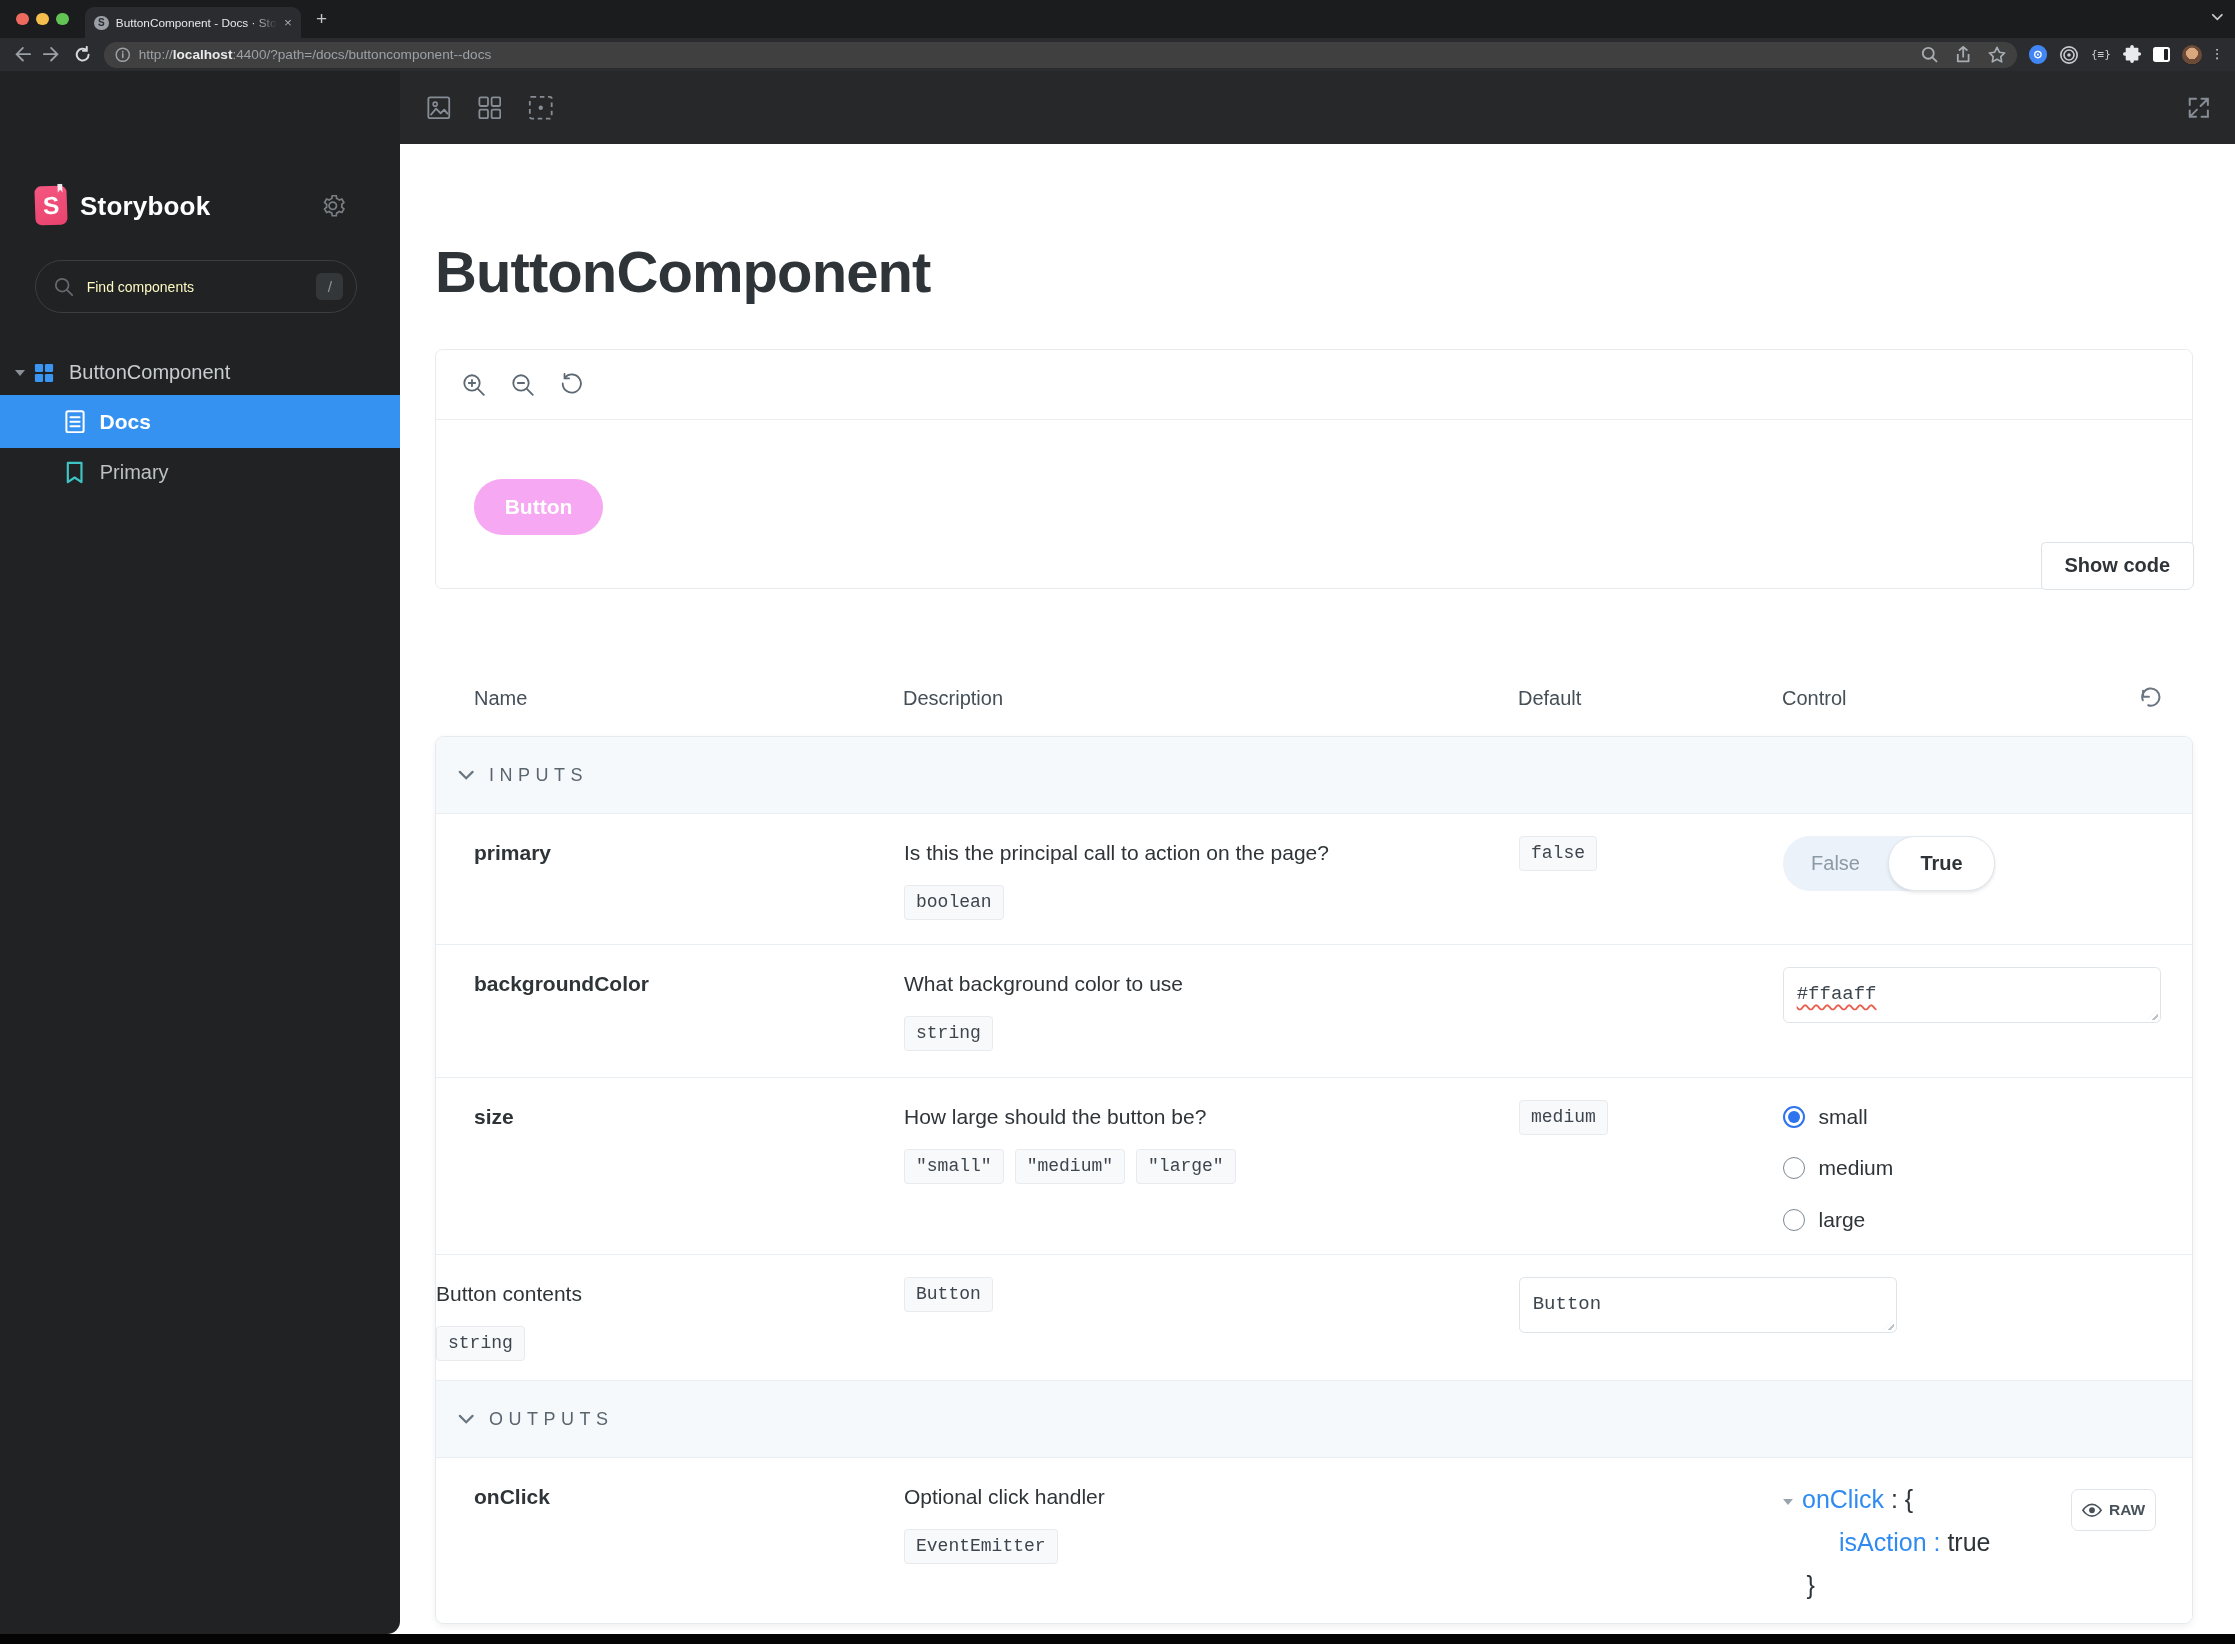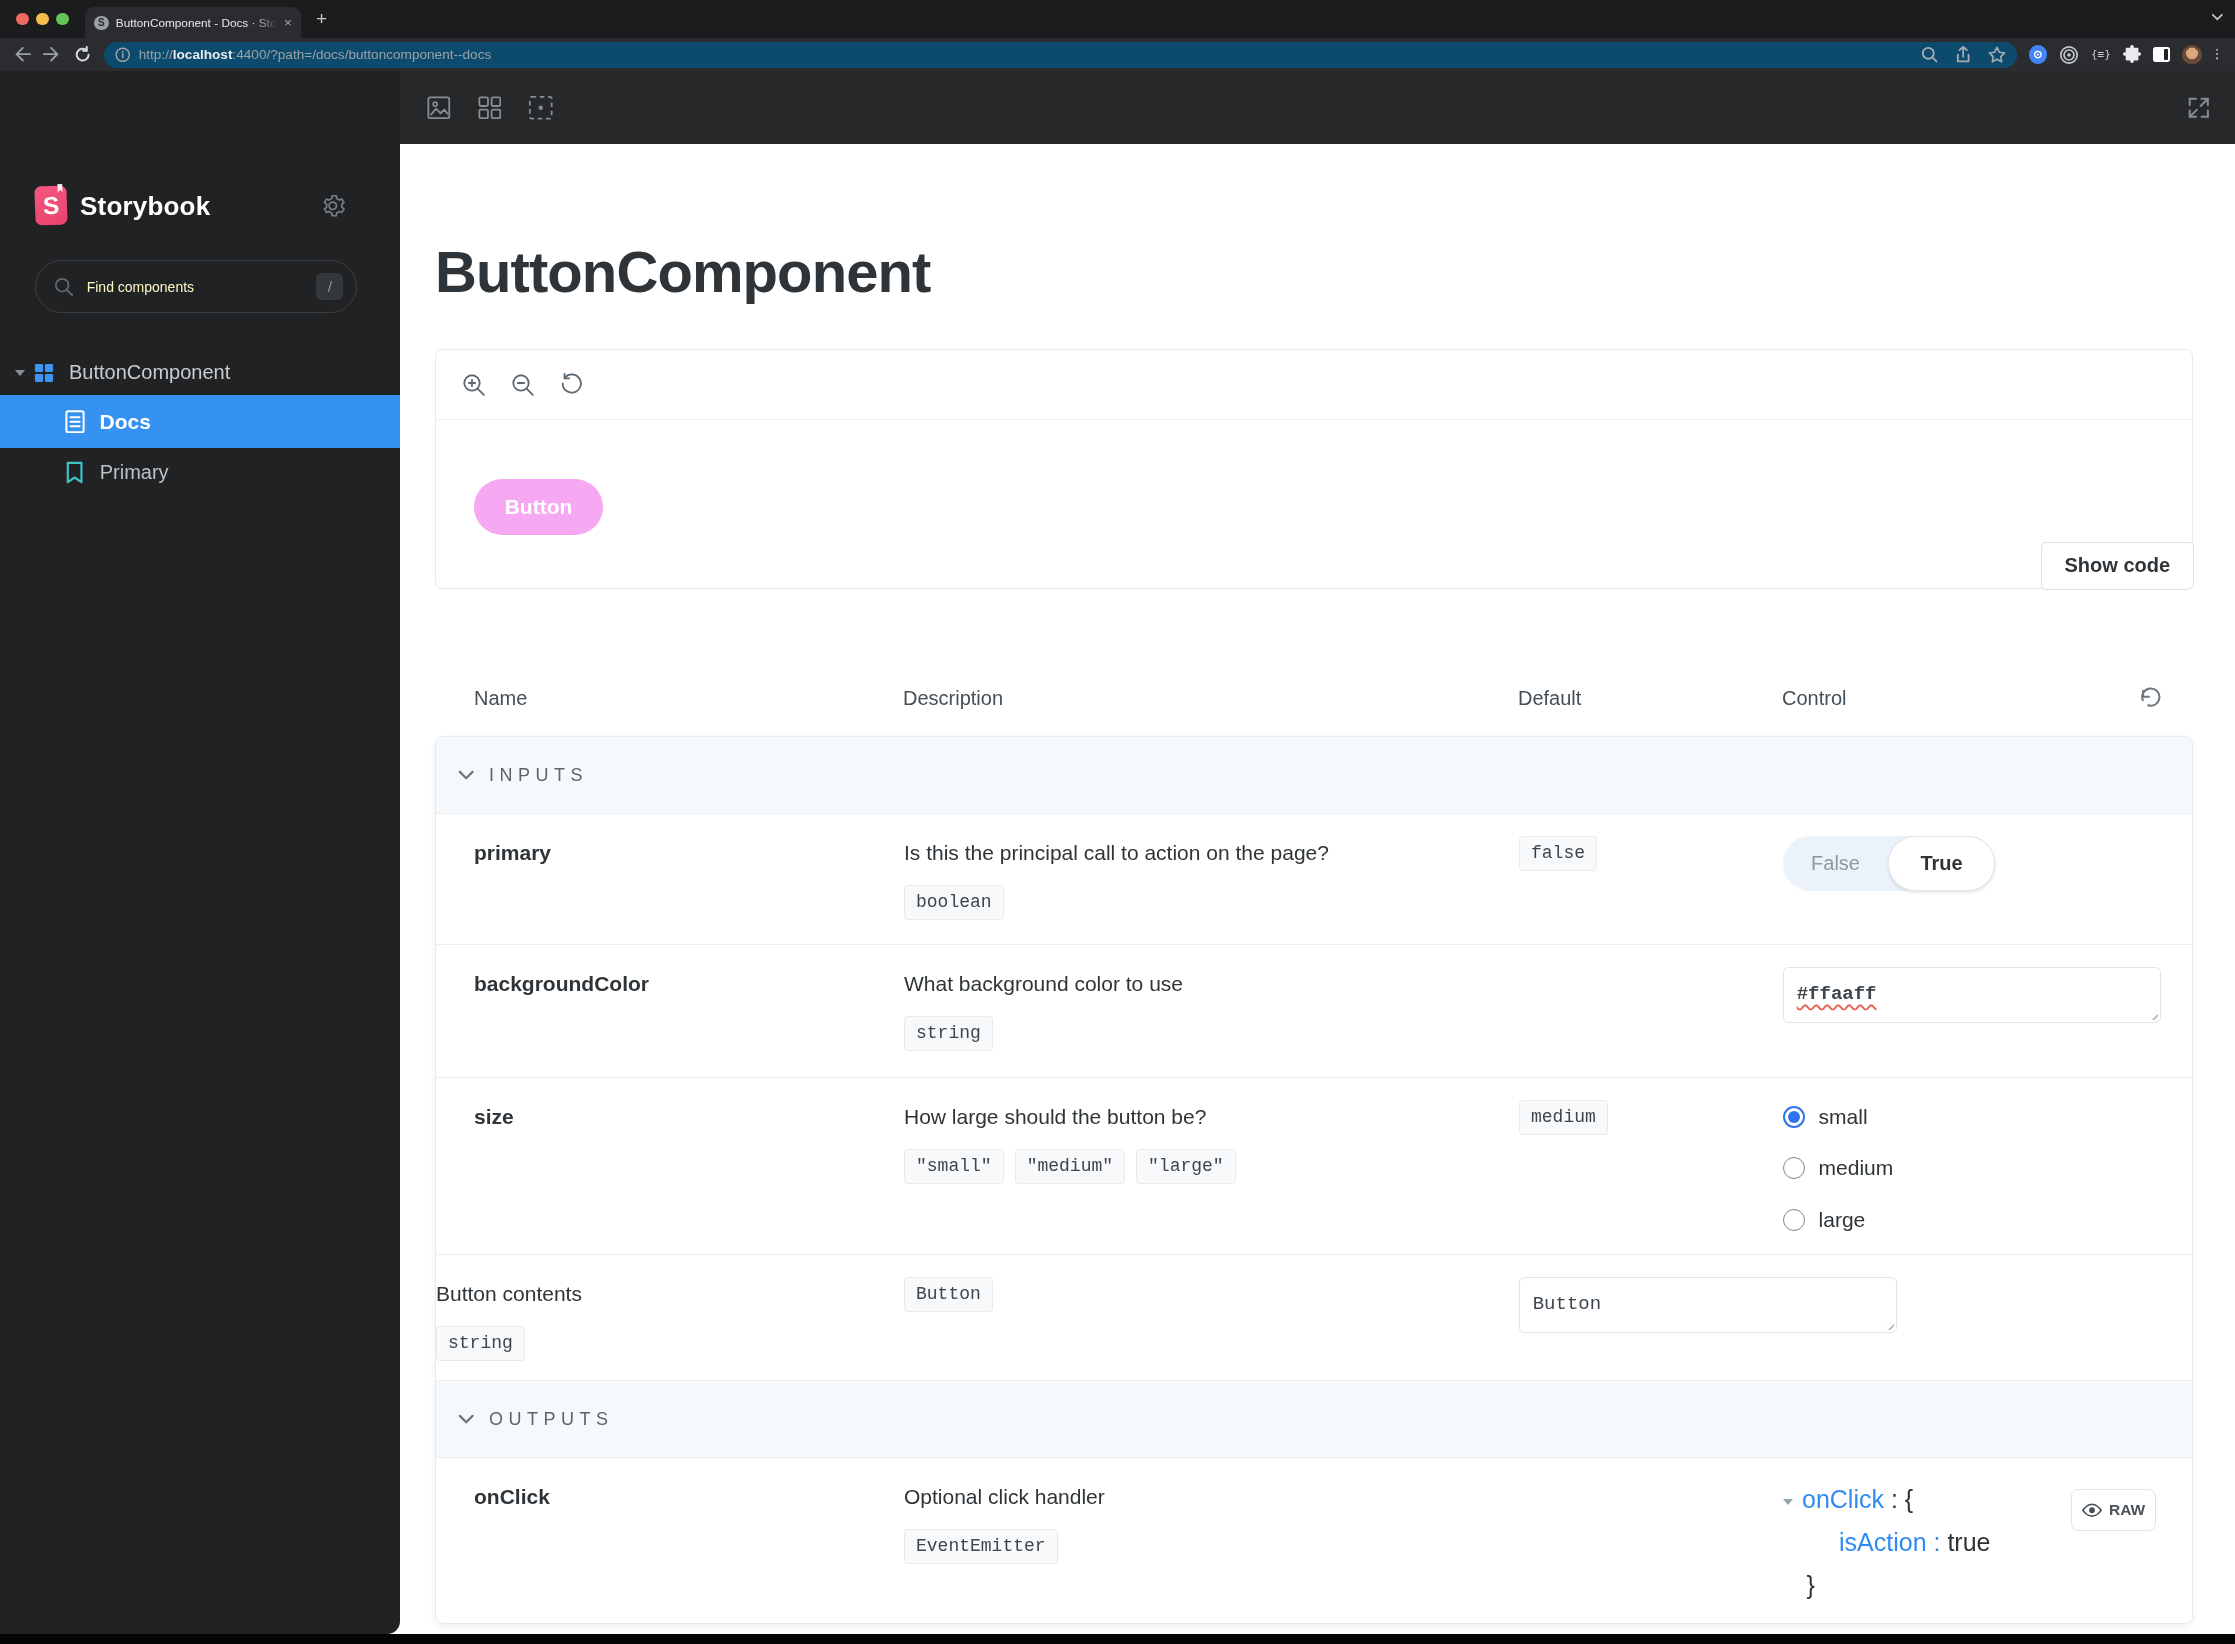--- a/index.html
+++ b/index.html
@@ -19,21 +19,21 @@
   #tab-title::after{content:"";position:absolute;right:0;top:0;bottom:0;width:23.6px;
            background:linear-gradient(90deg,rgba(43,44,47,0),#2b2c2f);}
   #tab-close{color:#a4a9ae;font-size:13.6px;line-height:13.6px;flex:0 0 auto;cursor:default;}
   #new-tab{left:316px;top:9px;color:#c3c7ca;font-size:19px;line-height:19px;}
   #tabs-chevron{right:12.7px;top:12.7px;color:#c3c7ca;}
 
   #chrome-toolbar{left:0;top:38px;width:2236px;height:33px;background:#2b2c2f;
                   display:flex;align-items:center;}
   .nav-ic{margin-left:12.7px;color:#9ba0a5;}
   #reload-icon{color:#d7dadd;}
-  #urlbar{margin-left:12.7px;width:1926px;height:26px;border-radius:12.7px;background:#0c4a6e;
+  #urlbar{margin-left:12.7px;width:1926px;height:26px;border-radius:12.7px;background:#404040;
           display:flex;align-items:center;padding:0 11px;box-sizing:border-box;color:#9ca1a6;}
   #url-text{font-size:13.6px;margin-left:8.2px;white-space:nowrap;}
   #url-text b{color:#e8eaec;font-weight:bold;}
   .omni-ic{margin-left:16.4px;color:#a7adb2;}
   .ext{margin-left:11.8px;display:flex;align-items:center;justify-content:center;}
   #onepass{width:19px;height:19px;border-radius:50%;background:#4285f4;color:#fff;font-size:11px;
            font-weight:bold;display:flex;align-items:center;justify-content:center;}
   #brace-badge{color:#c7cbcf;font-size:11px;font-family:"DejaVu Sans Mono",monospace;}
   #sidepanel-ic{width:16.4px;height:14.5px;background:#fff;border-radius:2.7px;position:relative;}
   #sidepanel-ic::after{content:"";position:absolute;right:1.8px;top:1.8px;bottom:1.8px;width:4.5px;background:#202124;border-radius:0.9px;}
@@ -122,21 +122,21 @@
   #bool-true{width:107px;height:55px;border-radius:27px;background:#fff;border:1.8px solid #e0e7ed;
              box-sizing:border-box;box-shadow:0 1.8px 3.6px rgba(0,0,0,.1);display:flex;align-items:center;
              justify-content:center;font-size:20px;font-weight:bold;color:#2e3438;}
   .ctrl-textarea{width:378px;height:56px;border:1.8px solid #dfe4e9;border-radius:5.5px;box-sizing:border-box;
                  padding:14.5px 12.7px;font-family:"Liberation Mono",monospace;font-size:19px;color:#3d464e;
                  background:#fff;position:relative;}
   .ctrl-textarea::after{content:"";position:absolute;right:1.8px;bottom:1.8px;width:11px;height:11px;
                  background:repeating-linear-gradient(-45deg,transparent 0 2.7px,#bcc3c9 2.7px 4.5px);
                  clip-path:polygon(100% 0,100% 100%,0 100%);}
   .squiggle{text-decoration:underline;text-decoration-style:wavy;text-decoration-color:#e8604e;
-            text-decoration-thickness:1.8px;text-underline-offset:4.5px;font-weight:bold;}
+            text-decoration-thickness:1.8px;text-underline-offset:4.5px;}
   .radio-line{display:flex;align-items:center;gap:13.6px;height:23.6px;margin-bottom:28px;font-size:21px;color:#2e3438;}
   .radio{width:22px;height:22px;border-radius:50%;border:1.8px solid #7d8790;box-sizing:border-box;
          display:flex;align-items:center;justify-content:center;background:#fff;}
   .radio.sel{border:2.7px solid #2e74ef;}
   .radio.sel::after{content:"";width:11.8px;height:11.8px;border-radius:50%;background:#2e74ef;}
   #tree{font-size:25px;line-height:43px;color:#2e3438;margin-top:-7.3px;}
   #tree .key{color:#2f8bf2;}
   #tree .caret{display:inline-block;width:0;height:0;border-left:5.5px solid transparent;
                border-right:5.5px solid transparent;border-top:6.4px solid #9aa4ac;margin-right:9px;vertical-align:2.7px;}
   #tree .indent{padding-left:56px;}

